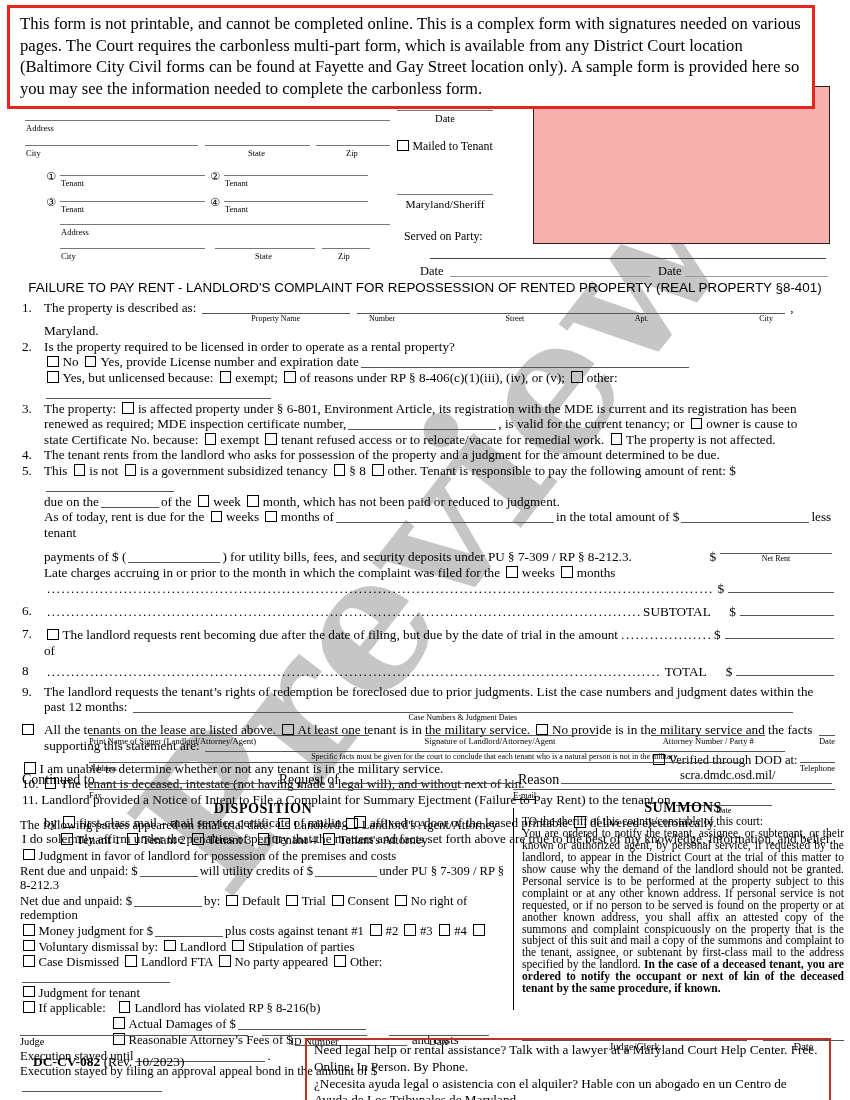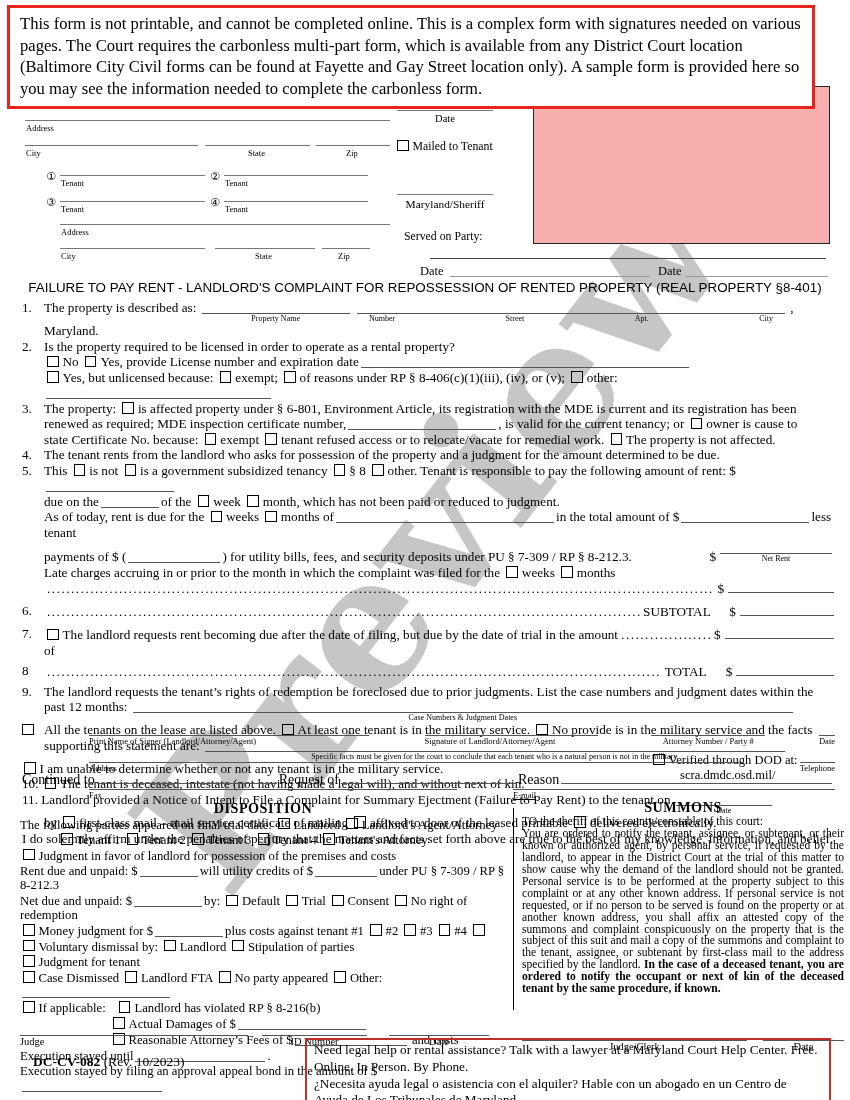--- a/index.html
+++ b/index.html
@@ -347,25 +347,25 @@
           <span class="cb"></span><span>Consent</span>
           <span class="cb"></span><span>No right of redemption</span></div>
         <div class="dline"><span class="cb"></span><span>Money judgment for $</span><span class="bl" style="width:68px;"></span><span>plus costs against tenant #1</span>
           <span class="cb"></span><span>#2</span>
           <span class="cb"></span><span>#3</span>
           <span class="cb"></span><span>#4</span>
           <span class="cb"></span></div>
         <div class="dline"><span class="cb"></span><span>Voluntary dismissal by:</span>
           <span class="cb"></span><span>Landlord</span>
           <span class="cb"></span><span>Stipulation of parties</span></div>
-        <div class="dline"><span class="cb"></span><span>Judgment for tenant</span></div>
         <div class="dline"><span class="cb"></span><span>Case Dismissed</span>
           <span class="cb"></span><span>Landlord FTA</span>
           <span class="cb"></span><span>No party appeared</span>
           <span class="cb"></span><span>Other:</span><span class="bl" style="width:148px;"></span></div>
+        <div class="dline"><span class="cb"></span><span>Judgment for tenant</span></div>
         <div class="dline"><span class="cb"></span><span>If applicable:</span>
           <span class="cb" style="margin-left:10px;"></span><span>Landlord has violated RP § 8-216(b)</span></div>
         <div class="dline ind2"><span class="cb"></span><span>Actual Damages of $</span><span class="bl" style="width:128px;"></span></div>
         <div class="dline ind2"><span class="cb"></span><span>Reasonable Attorney’s Fees of $</span><span class="bl" style="width:112px;"></span> <span>and costs</span></div>
         <div class="dline"><span>Execution stayed until</span><span class="bl" style="width:130px;"></span><span>.</span></div>
         <div class="dline"><span>Execution stayed by filing an approval appeal bond in the amount of $</span><span class="bl" style="width:140px;"></span></div>
       </div>
 
       <div class="jrow" style="left:20px;top:220px;width:470px;">
         <span class="jf" style="width:228px;">

